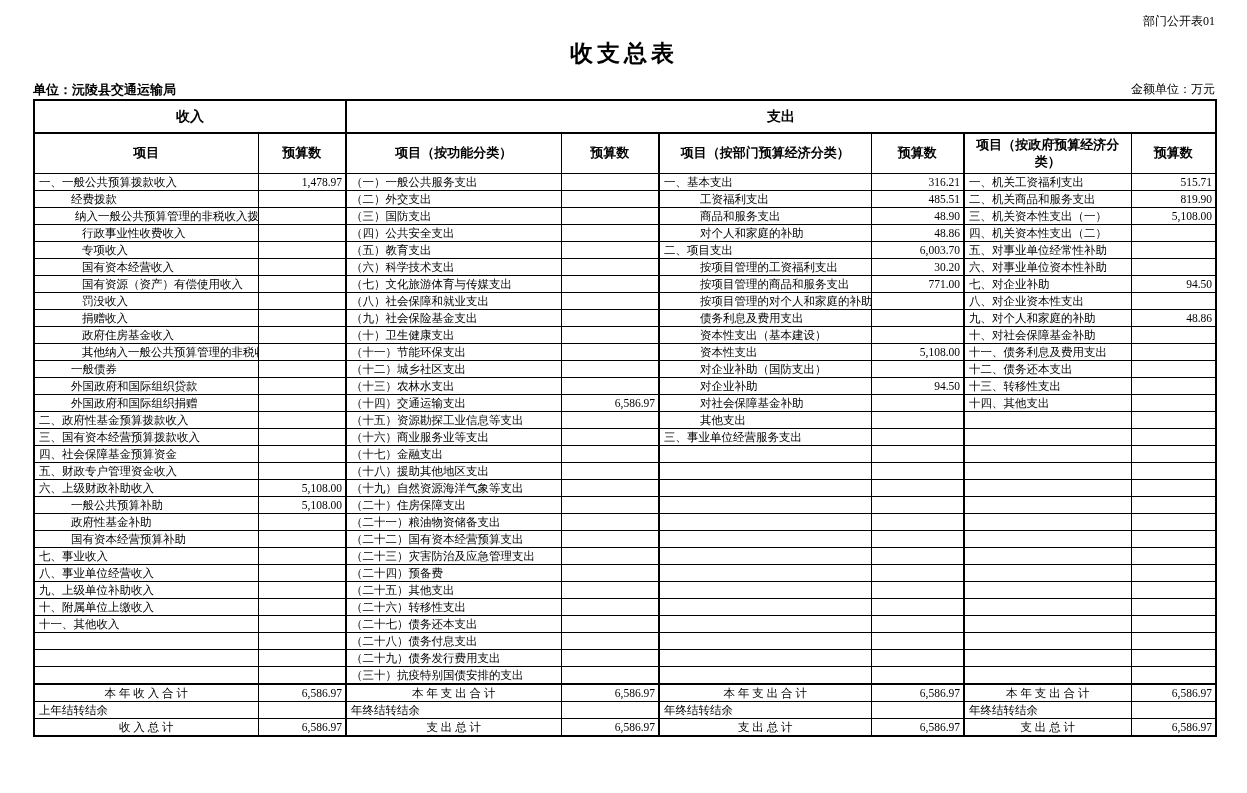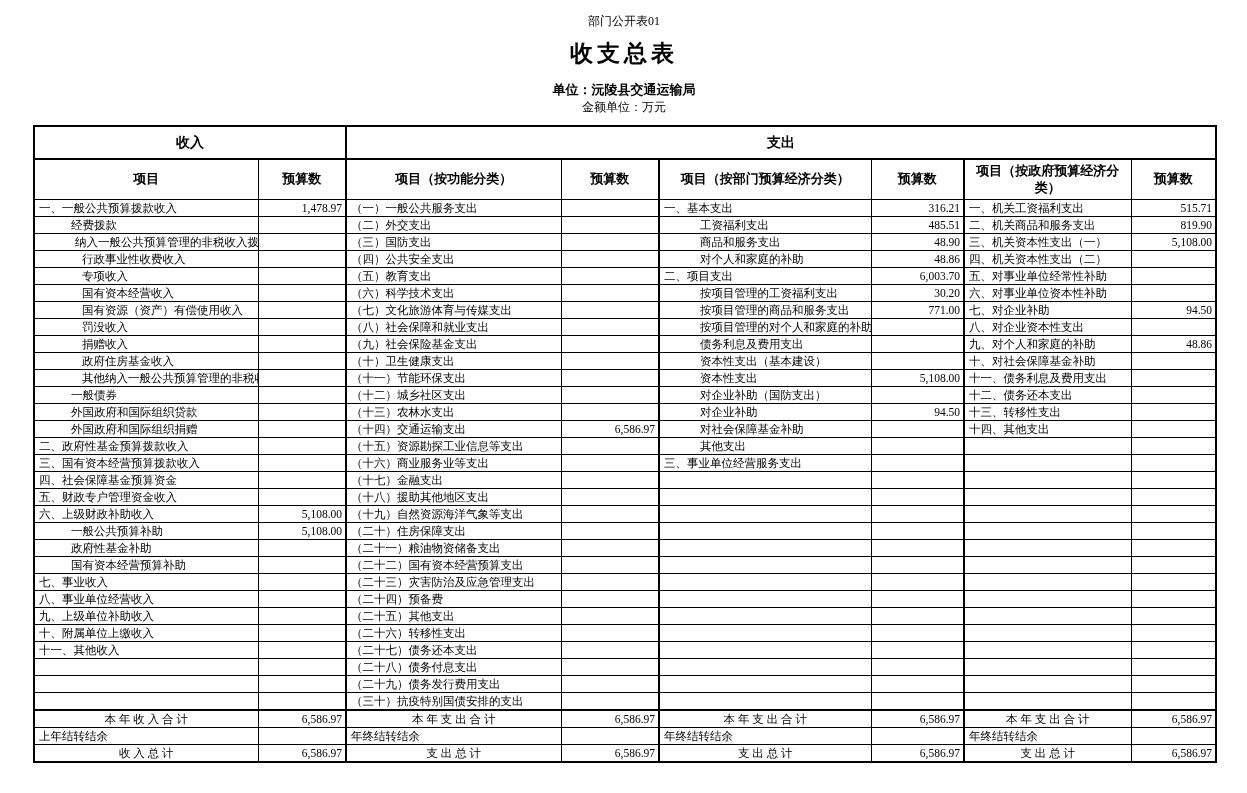--- a/index.html
+++ b/index.html
@@ -2,29 +2,28 @@
 <html><head>
 <meta charset="utf-8">
 <style>
   html,body{margin:0;padding:0;background:#fff;}
   body{
     width:1247px;height:793px;
     font-family:"Liberation Serif","DejaVu Serif",serif;
     color:#000;overflow:hidden;
   }
   .page{padding:14px 32px 0 33px;}
-  .corner{text-align:center;font-size:12px;line-height:14px;}
+  .corner{text-align:right;font-size:12px;line-height:14px;}
   .title{
     text-align:center;font-size:23px;font-weight:bold;
     letter-spacing:4px;margin:10px 0 12px 0;
   }
   .meta{
-    display:flex;justify-content:space-between;align-items:center;
-    margin-bottom:9px;
-    flex-direction:column;
+    display:flex;justify-content:space-between;align-items:flex-start;
+    margin-bottom:0;
   }
   .unit{font-weight:bold;font-size:13px;}
   .amt{font-size:12px;}
   table{
     border-collapse:collapse;table-layout:fixed;width:1182px;
     border:2px solid #000;
   }
   th,td{
     border:1px solid #000;overflow:hidden;white-space:nowrap;
     padding:0;

